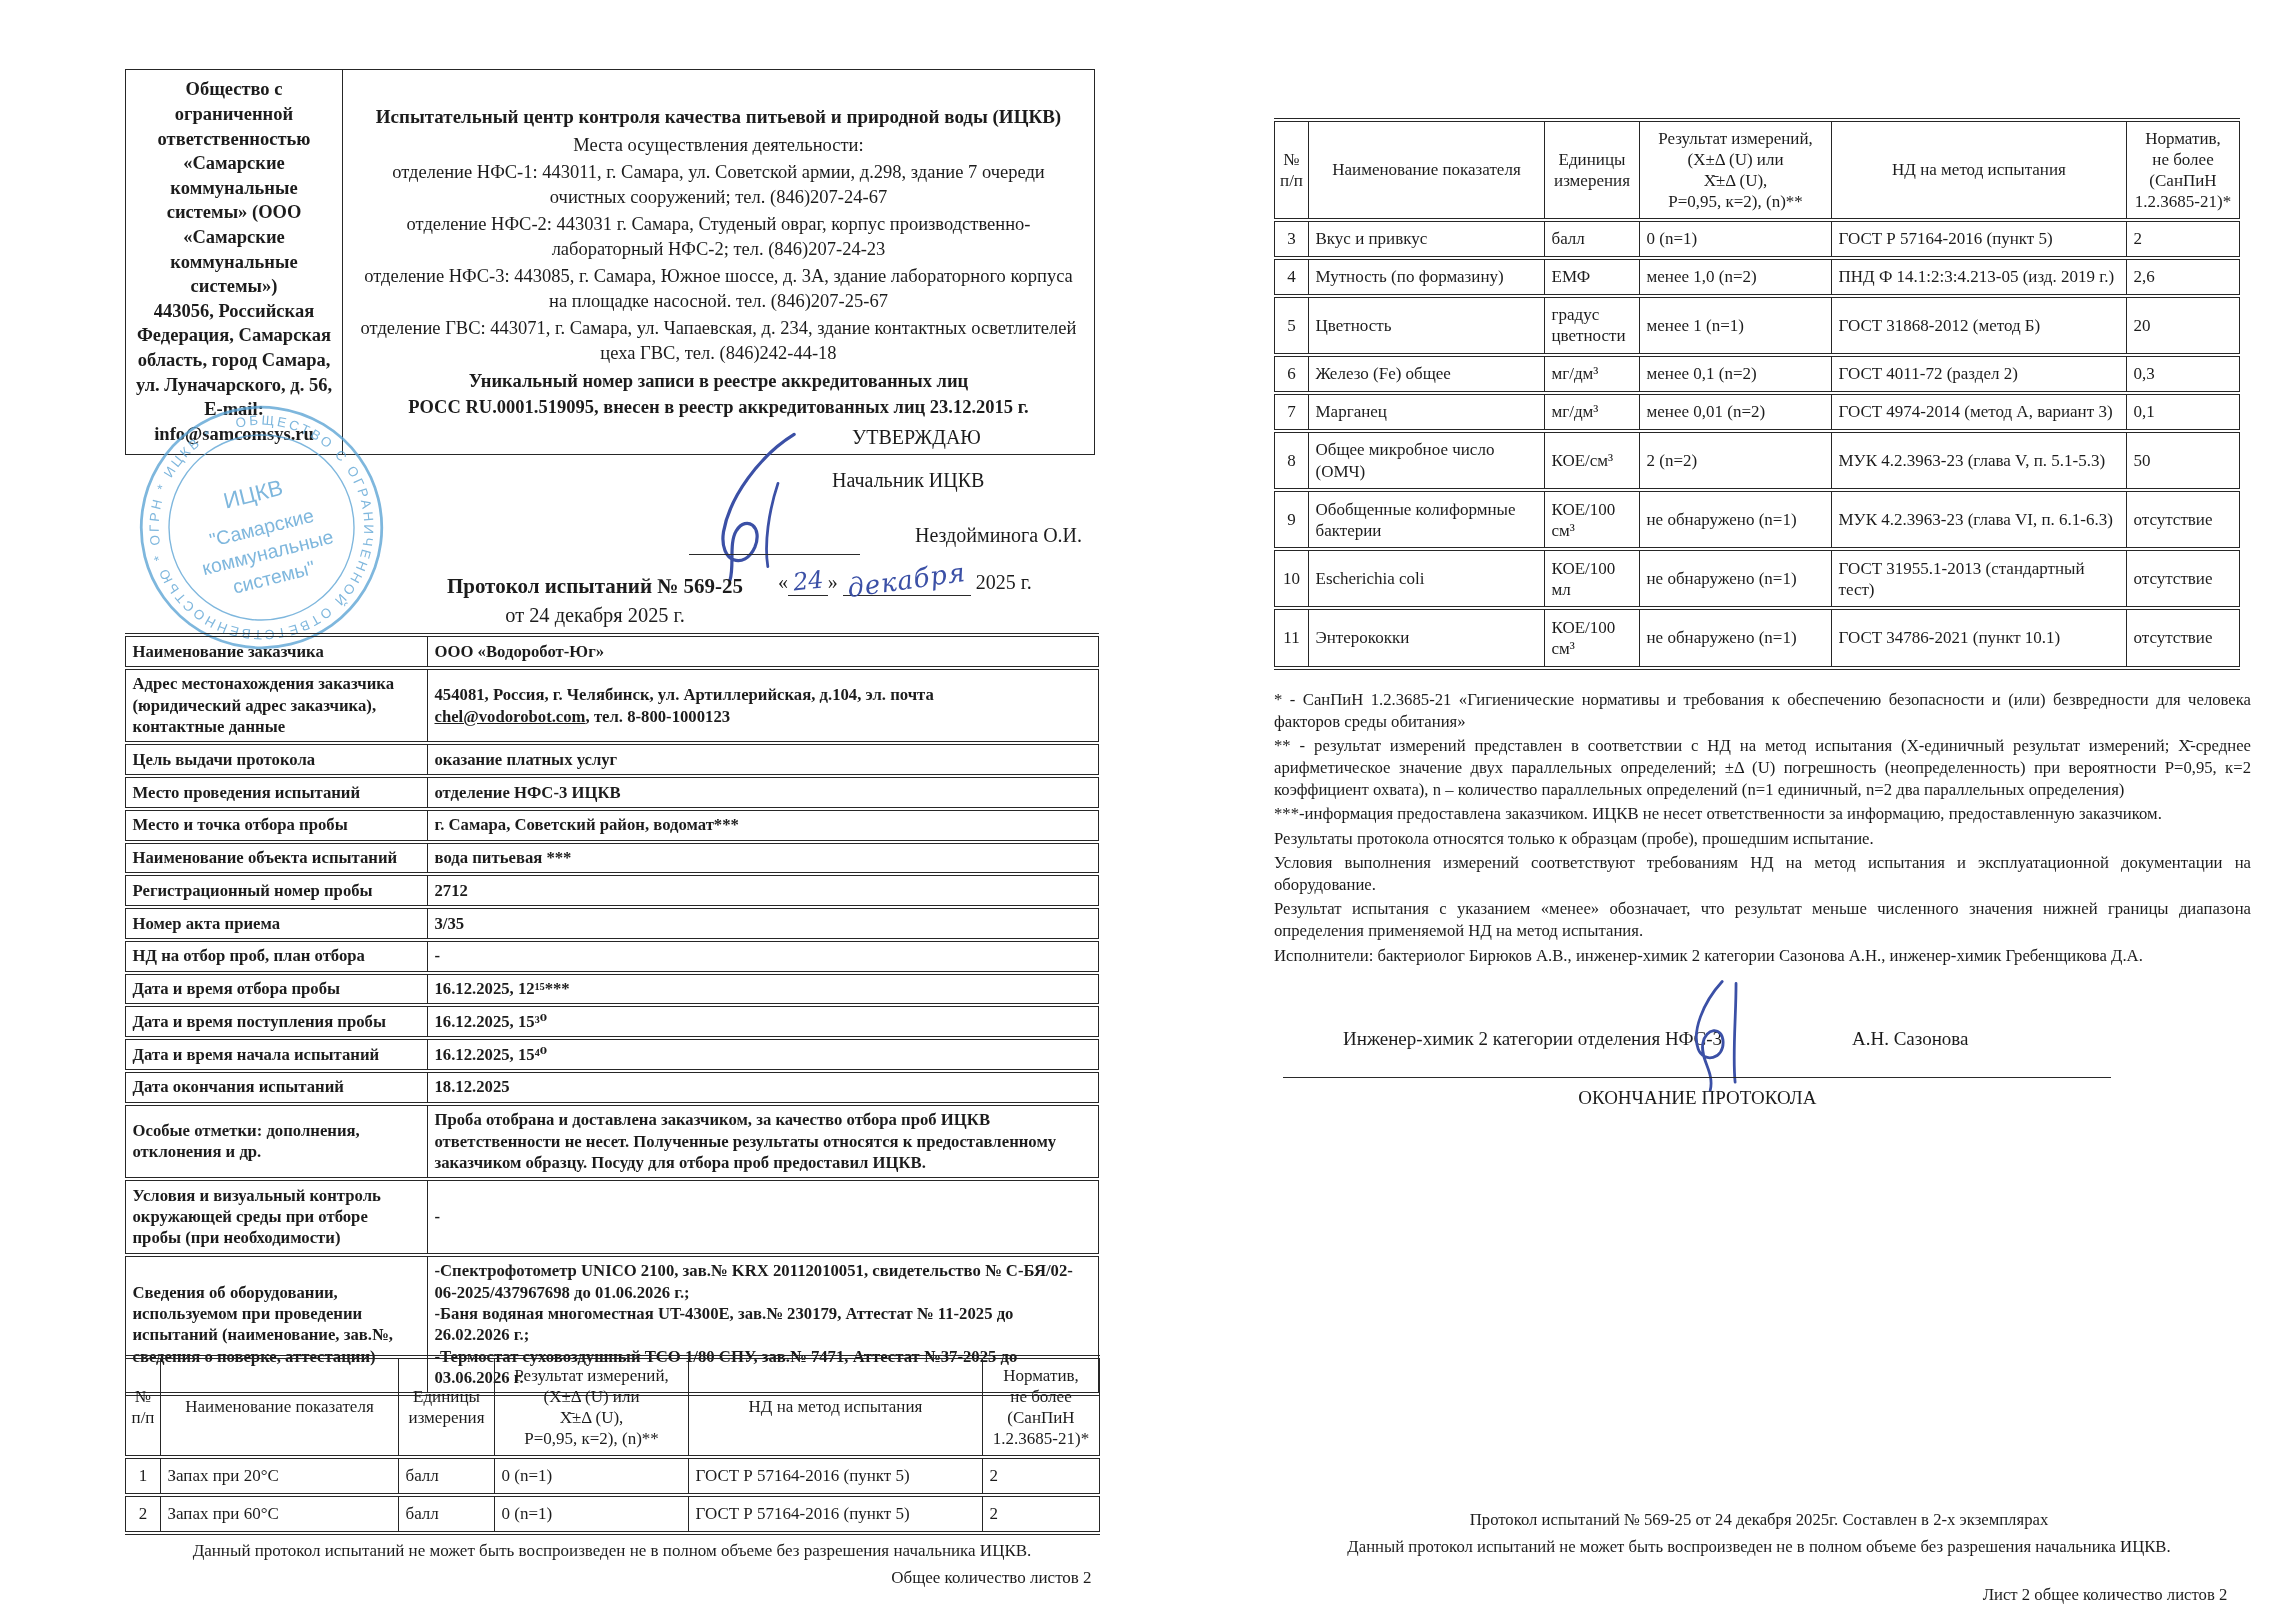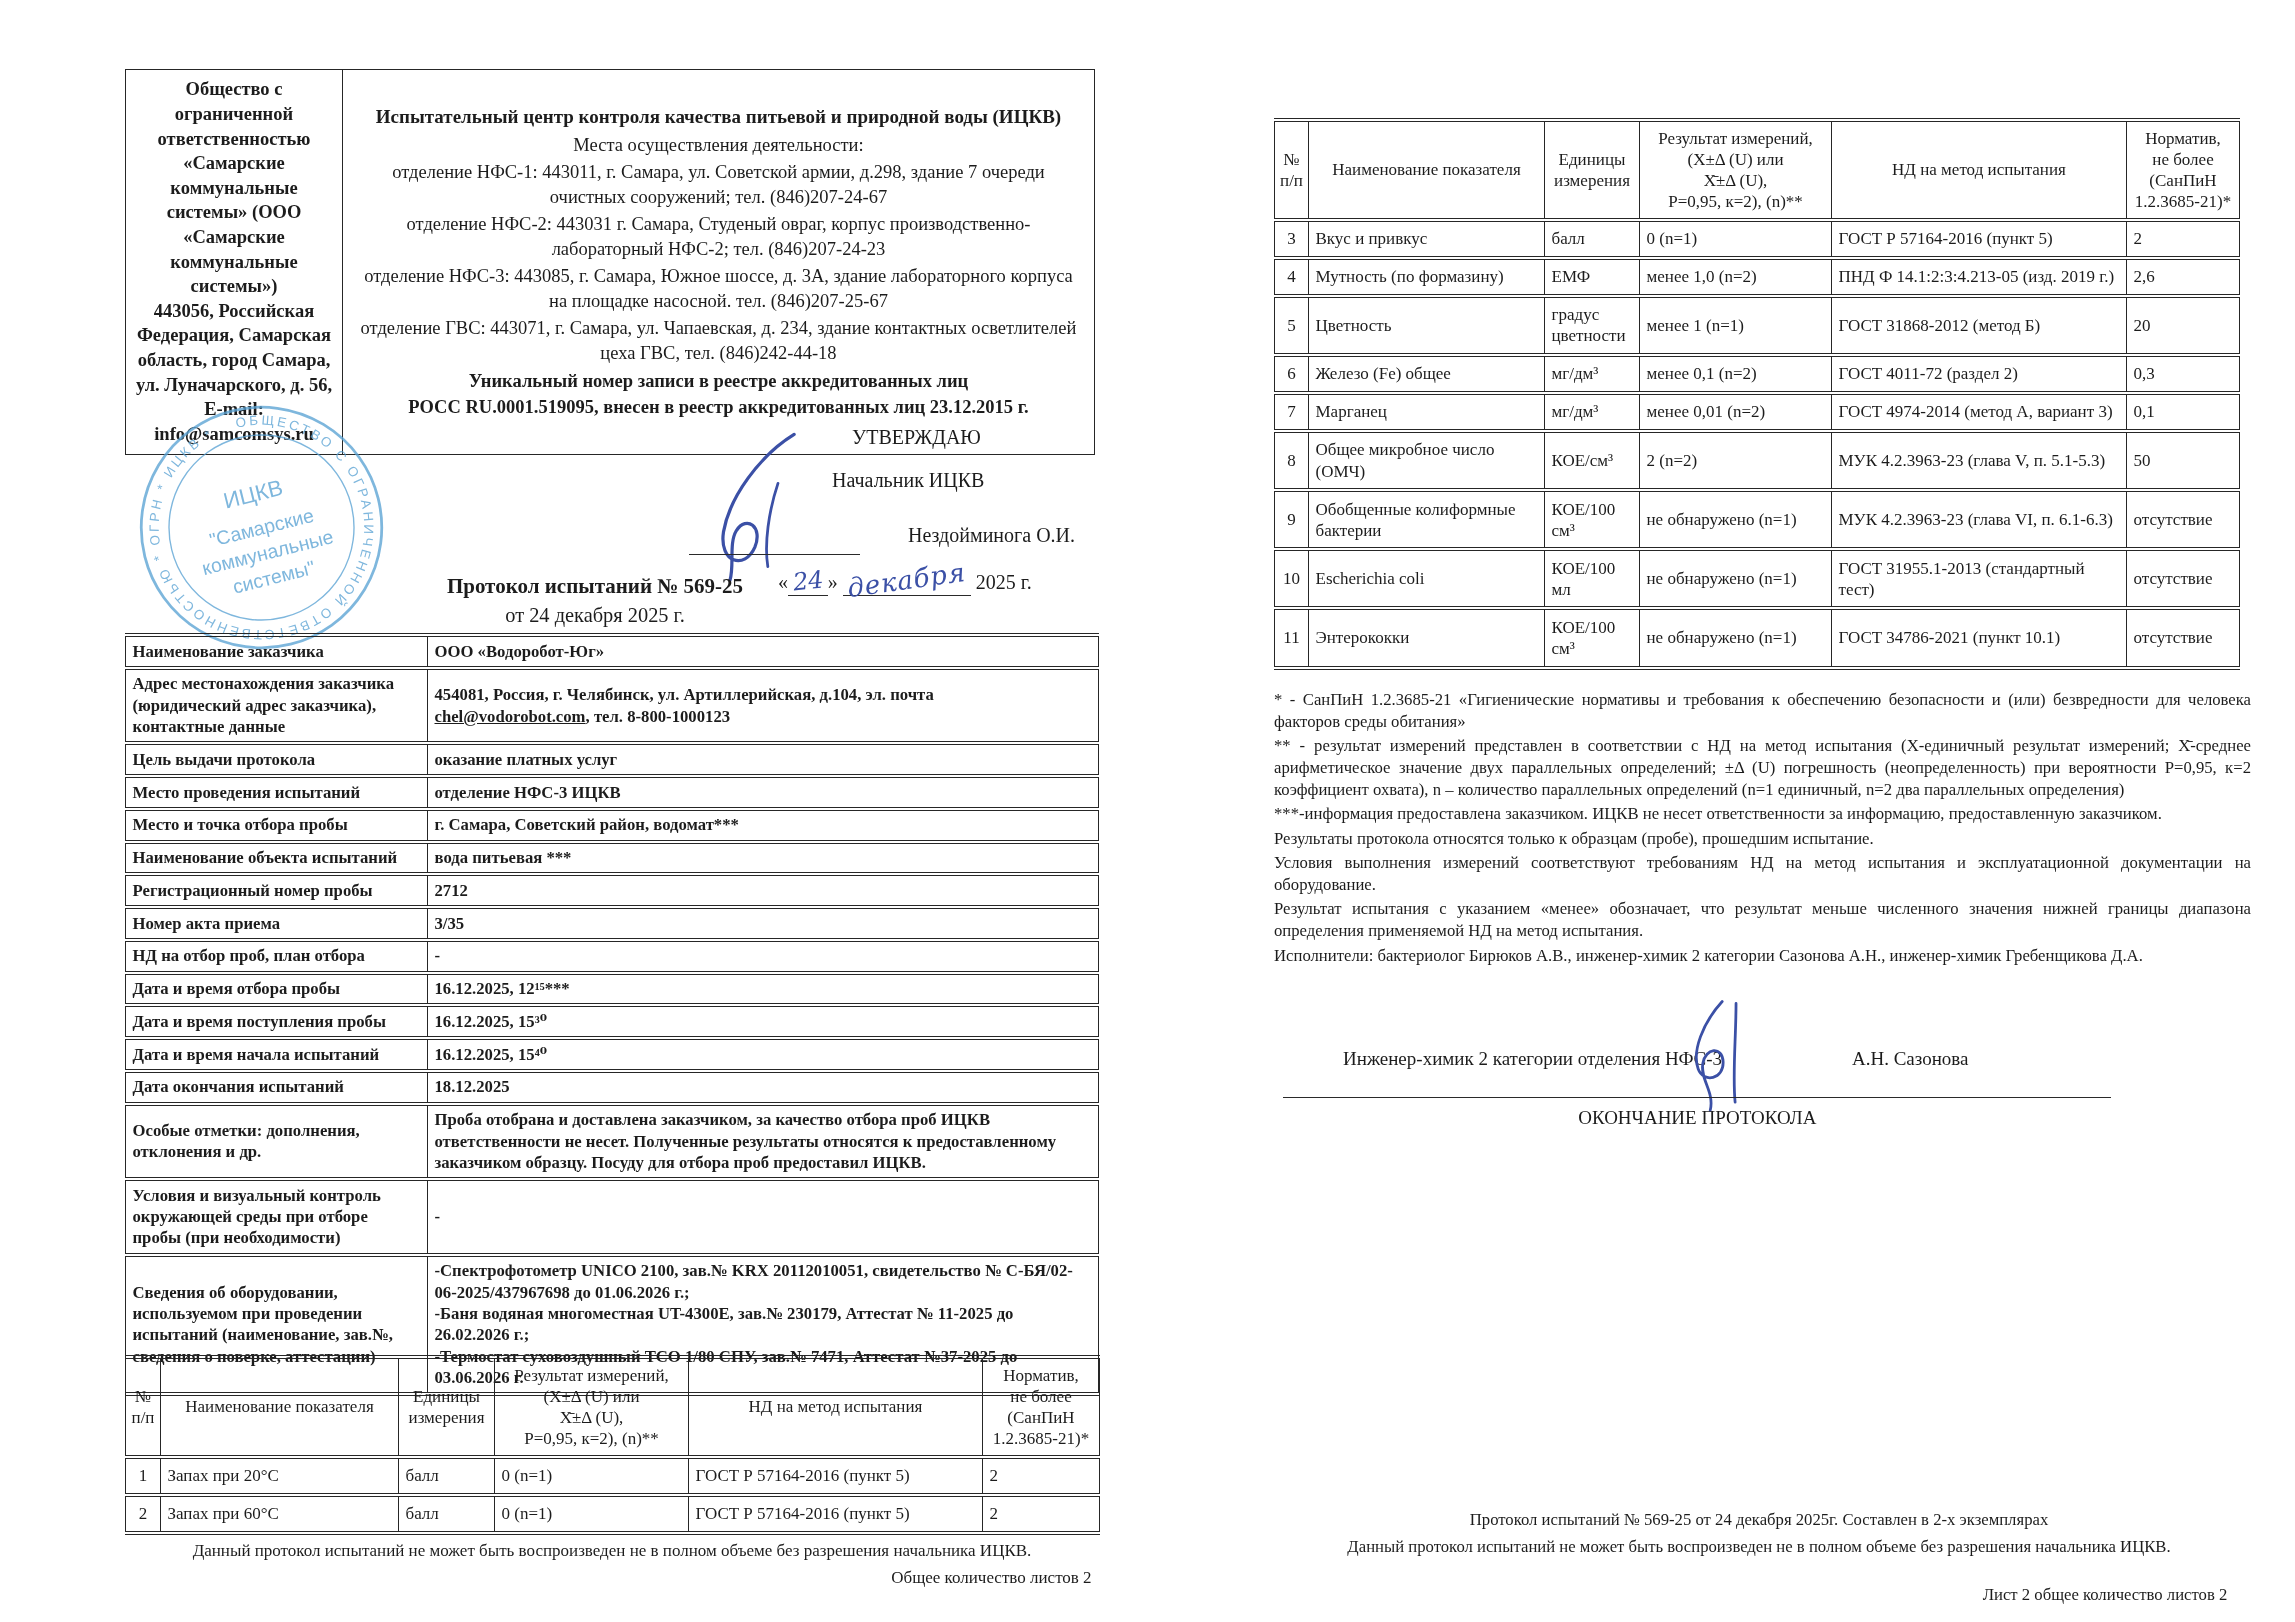--- a/index.html
+++ b/index.html
@@ -65,21 +65,21 @@
   table.results td { padding: 6.5px 6.5px; text-align: left; }
   table.results td.c-num { text-align: center; padding: 6.5px 1.9px; }
 
   
   .foot1 { text-align: center; font-size: 17px; }
   .foot2 { text-align: right; font-size: 17px; margin-top: 7.4px; padding-right: 7.4px; }
   #footnotes { width: 977px; font-size: 16.7px; line-height: 1.3; text-align: justify; }
   #footnotes p { margin: 0 0 2.8px 0; }
 
   
-  #sig-block { width: 977px; height: 139px; font-size: 19px; margin-top: 20px; }
+  #sig-block { width: 977px; height: 139px; font-size: 19px; }
   #sig-block .role { position: absolute; left: 69px; top: 5.6px; white-space: nowrap; }
   #sig-block .name { position: absolute; left: 578px; top: 5.6px; white-space: nowrap; }
   #sig-block .rule { position: absolute; left: 9.3px; top: 55px; width: 828px;
                      border-top: 1.9px solid #2a2a2a; }
   #sig-block .endlbl { position: absolute; left: 9.3px; top: 65px; width: 828px;
                        text-align: center; font-size: 19px; }
 
   #footer-right { width: 970px; font-size: 16.7px; }
   #footer-right .fr1, #footer-right .fr2 { text-align: center; margin-bottom: 6.5px; }
   #footer-right .fr3 { text-align: right; padding-right: 16.7px; margin-top: 28px; }
@@ -129,21 +129,21 @@
         <text x="280" y="295" text-anchor="middle" font-size="42" fill="#5ba3d4">"Самарские</text>
         <text x="280" y="350" text-anchor="middle" font-size="42" fill="#5ba3d4">коммунальные</text>
         <text x="280" y="405" text-anchor="middle" font-size="42" fill="#5ba3d4">системы"</text>
       </g>
     </svg>
   </div>
 
   <div id="approval" class="abs" style="left:662px; top:426px;">
     <div class="aline" style="left:190px; top:0;">УТВЕРЖДАЮ</div>
     <div class="aline" style="left:170px; top:43px;">Начальник ИЦКВ</div>
-    <div class="aline" style="left:246px; top:98px;">Нездойминога О.И.</div>
+    <div class="aline" style="left:253px; top:98px;">Нездойминога О.И.</div>
     <svg class="sig abs" style="left:28px; top:1.9px;" width="139" height="157" viewBox="0 0 300 340">
       <path d="M 225 14 C 150 60, 85 150, 72 225 C 62 292, 118 308, 140 258 C 158 214, 122 188, 100 222 C 83 250, 96 298, 86 330" stroke-width="7"></path>
       <path d="M 190 120 C 170 180, 160 250, 168 300" stroke-width="6"></path>
     </svg>
     <div class="appr-line" style="left:27px; top:128px; width:171px;"></div>
     <div class="aline" style="left:116px; top:139px;">
       <span>«</span><span class="blank"><span class="hand tilt">24</span></span><span>»</span>
       <span class="blank"><span class="hand tilt2">декабря</span></span>
       <span>2025 г.</span>
     </div>

